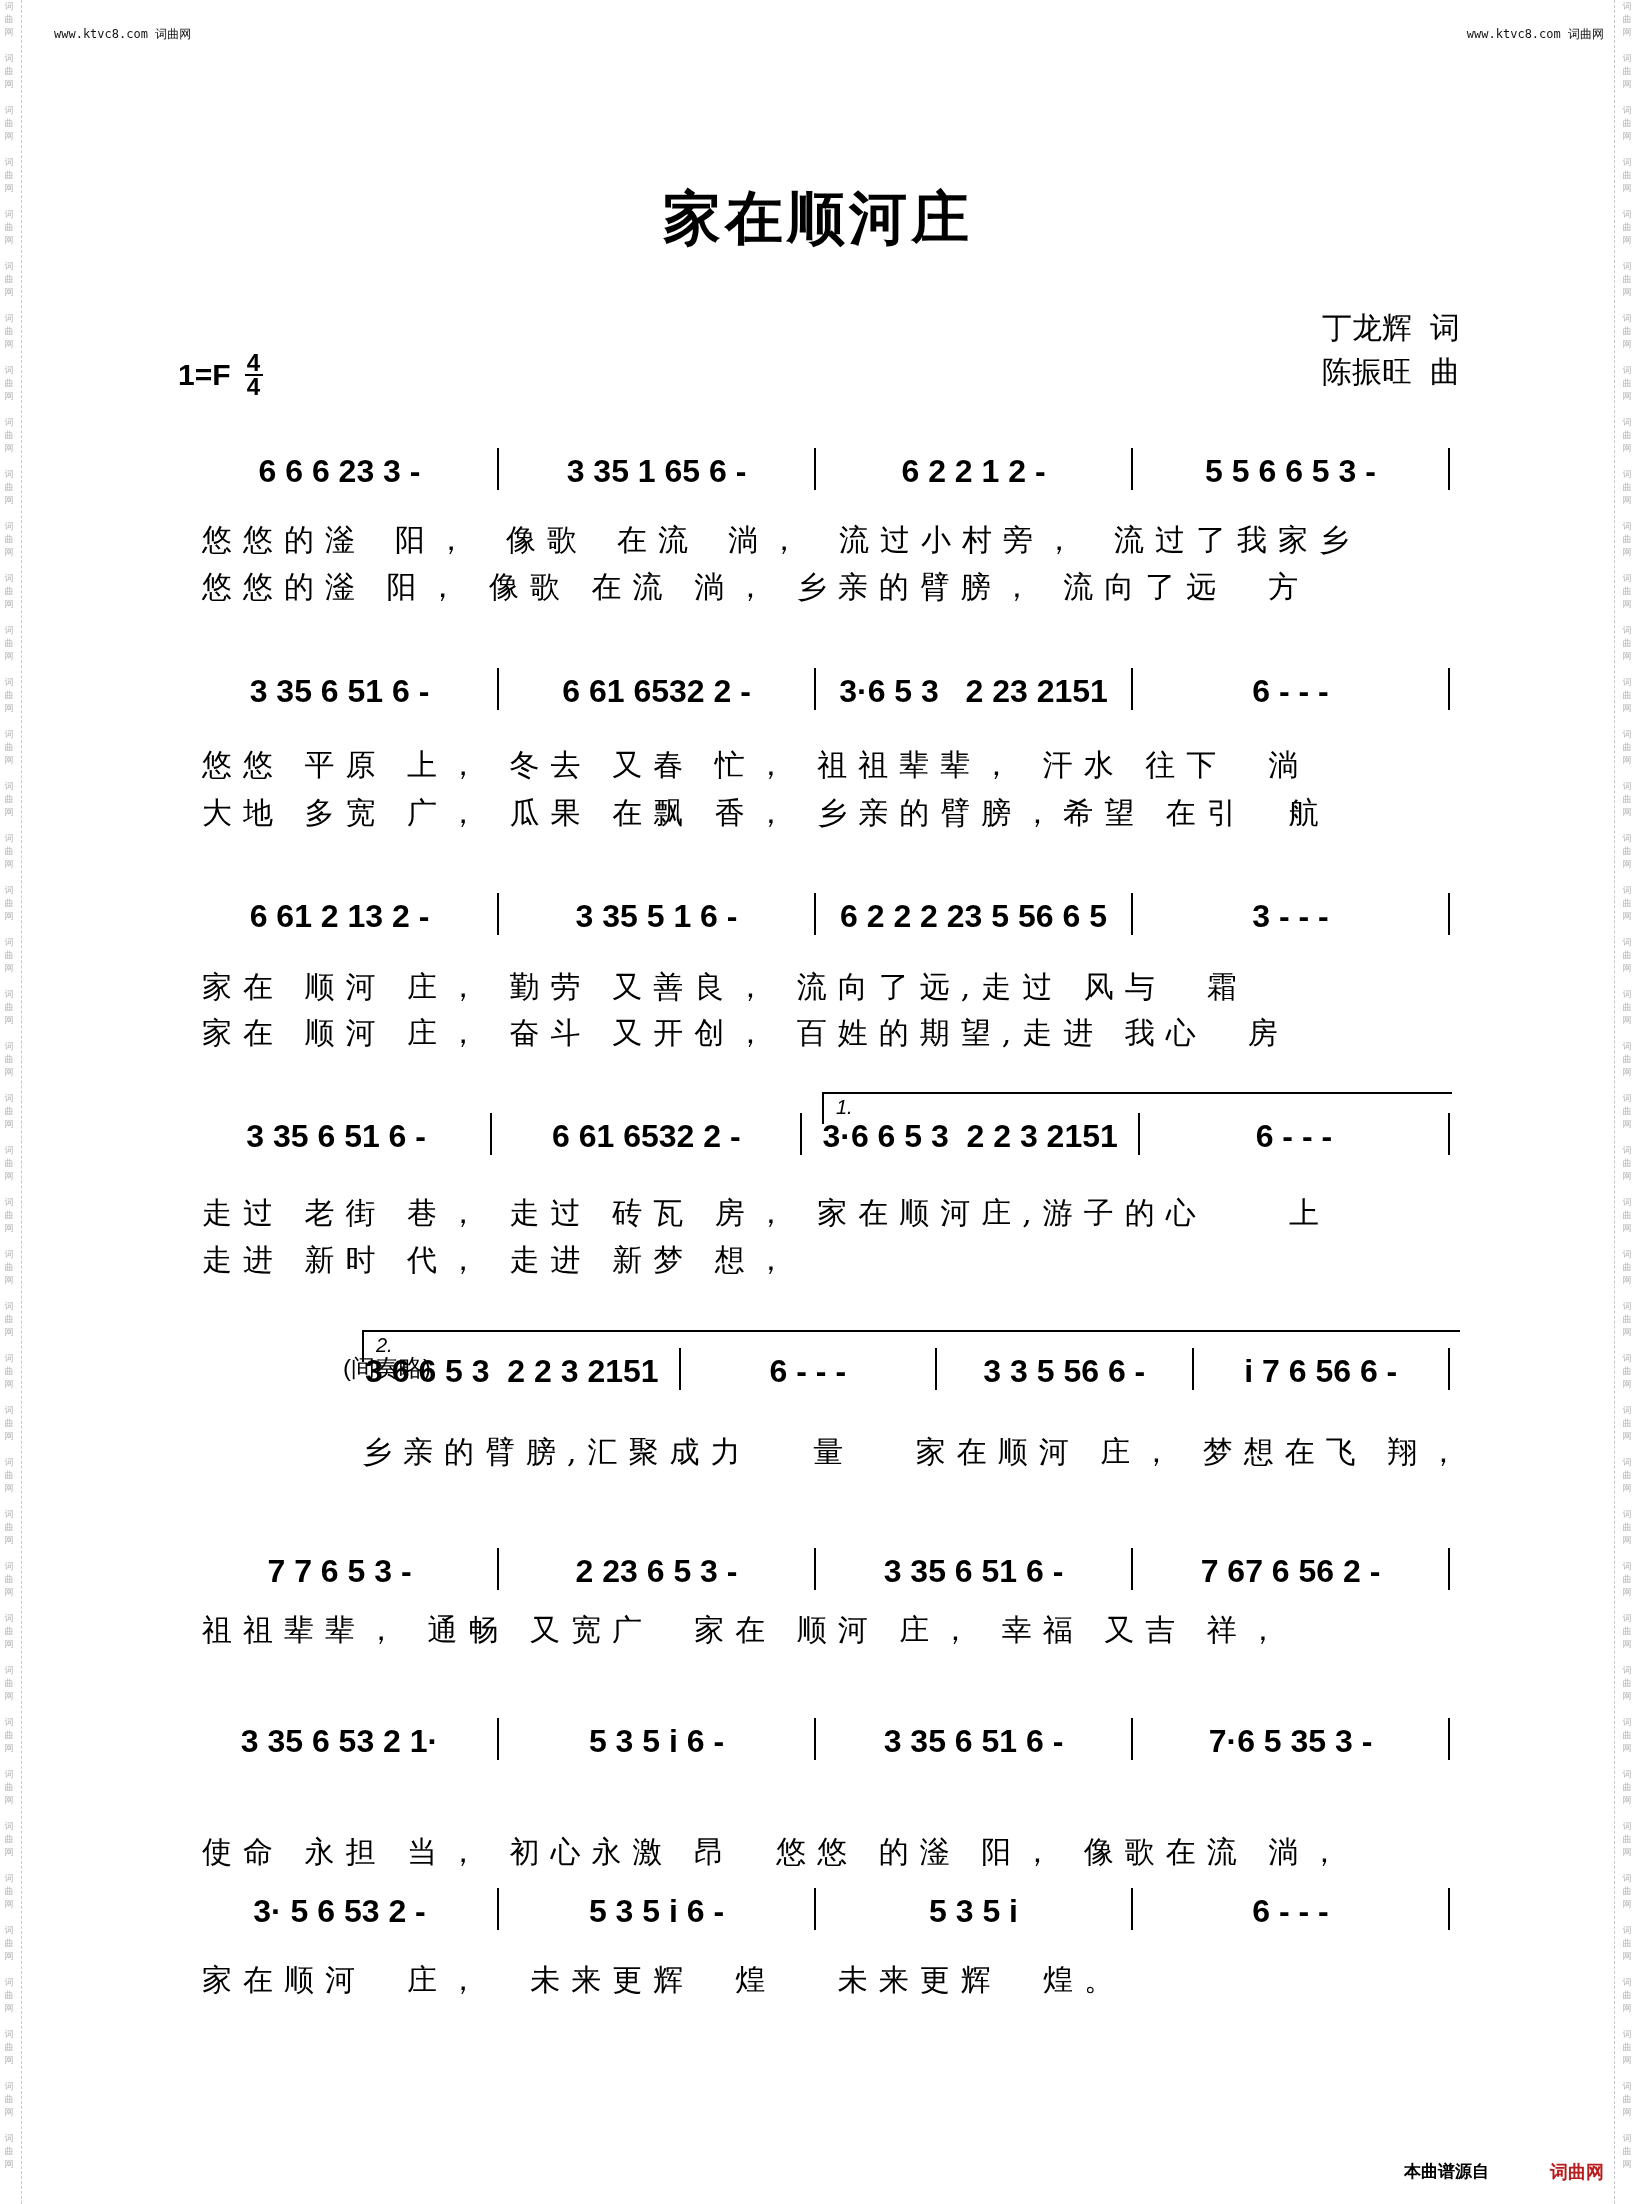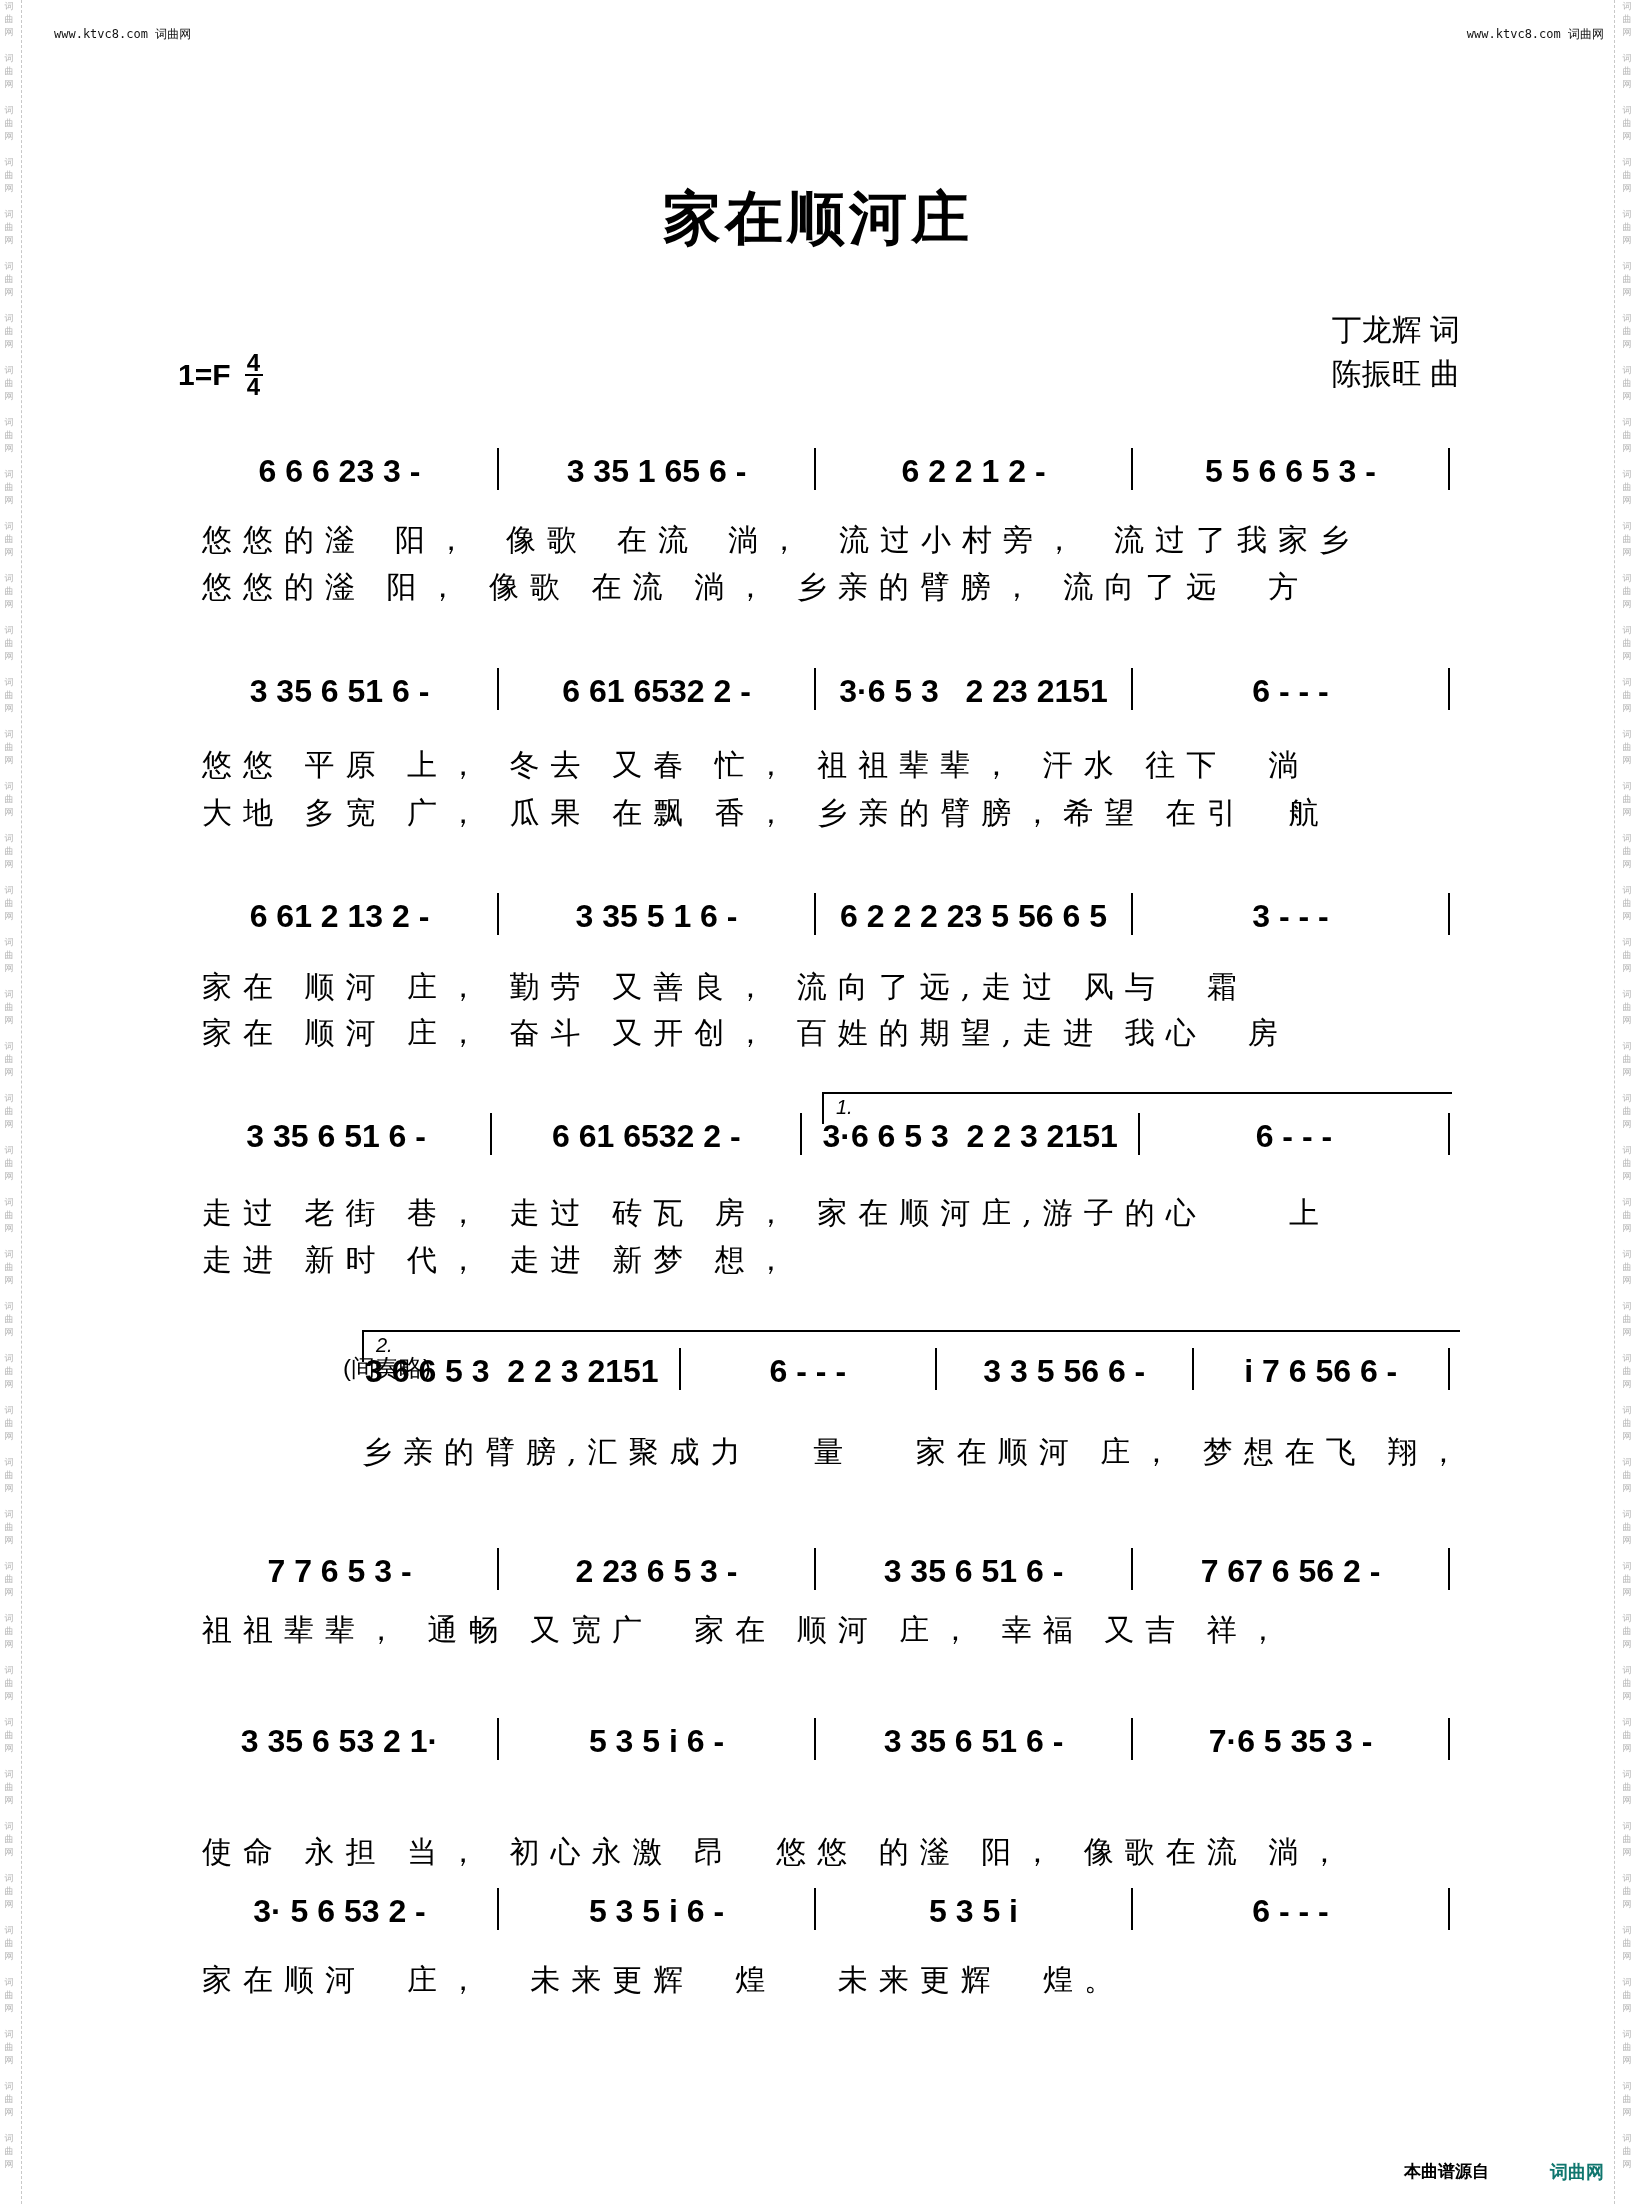--- a/index.html
+++ b/index.html
@@ -11,21 +11,21 @@
   .margin.right { right:2px; }
   .margin .cell { height:52px; }
   .dash { position:absolute; top:0; height:2204px; border-left:1px dashed #c8c8c8; }
   .dash.left { left:21px; }
   .dash.right { left:1614px; }
   .site { position:absolute; top:26px; font-family:"DejaVu Sans Mono", monospace; font-size:12px; color:#111; }
   .site.left { left:54px; }
   .site.right { right:32px; }
   .title { position:absolute; top:180px; left:0; width:1636px; text-align:center;
            font-family:"DejaVu Serif", serif; font-size:58px; font-weight:bold; letter-spacing:4px; }
-  .credits { position:absolute; top:308px; right:176px; font-family:Liberation Sans, sans-serif;
+  .credits { position:absolute; top:308px; right:176px; font-family:Liberation Mono, monospace;
              font-size:30px; line-height:44px; text-align:center; }
   .key { position:absolute; top:352px; left:178px; font-family:"Liberation Sans", sans-serif;
          font-weight:bold; font-size:30px; display:flex; align-items:center; }
   .frac { display:inline-flex; flex-direction:column; align-items:center; margin-left:14px;
           font-size:24px; line-height:22px; }
   .frac .bar { width:18px; border-top:2px solid #000; }
   .notes { position:absolute; left:202px; right:166px; height:60px;
            font-family:"Liberation Sans", sans-serif; font-weight:bold; font-size:32px; white-space:pre;
            display:flex; align-items:flex-end; }
   .notes .seg { display:inline-block; }
@@ -342,13 +342,13 @@
     <div class="lyric" style="top: 1432px; left: 362px;">乡亲的臂膀,汇聚成力   量   家在顺河 庄， 梦想在飞 翔，</div>
     <div class="notes" style="top: 1530px;"><span class="seg" style="flex: 1 1 0%; text-align: center;">7 7 6 5 3 -</span><span class="bar-line"></span><span class="seg" style="flex: 1 1 0%; text-align: center;">2 23 6 5 3 -</span><span class="bar-line"></span><span class="seg" style="flex: 1 1 0%; text-align: center;">3 35 6 51 6 -</span><span class="bar-line"></span><span class="seg" style="flex: 1 1 0%; text-align: center;">7 67 6 56 2 -</span><span class="bar-line"></span></div>
     <div class="lyric" style="top: 1610px;">祖祖辈辈， 通畅 又宽广  家在 顺河 庄， 幸福 又吉 祥，</div>
     <div class="notes" style="top: 1700px;"><span class="seg" style="flex: 1 1 0%; text-align: center;">3 35 6 53 2 1·</span><span class="bar-line"></span><span class="seg" style="flex: 1 1 0%; text-align: center;">5 3 5 i 6 -</span><span class="bar-line"></span><span class="seg" style="flex: 1 1 0%; text-align: center;">3 35 6 51 6 -</span><span class="bar-line"></span><span class="seg" style="flex: 1 1 0%; text-align: center;">7·6 5 35 3 -</span><span class="bar-line"></span></div>
     <div class="lyric" style="top: 1832px; text-align: right;">使命 永担 当， 初心永激 昂  悠悠 的滏 阳， 像歌在流 淌，</div>
     <div class="notes" style="top: 1870px;"><span class="seg" style="flex: 1 1 0%; text-align: center;">3· 5 6 53 2 -</span><span class="bar-line"></span><span class="seg" style="flex: 1 1 0%; text-align: center;">5 3 5 i 6 -</span><span class="bar-line"></span><span class="seg" style="flex: 1 1 0%; text-align: center;">5 3 5 i</span><span class="bar-line"></span><span class="seg" style="flex: 1 1 0%; text-align: center;">6 - - -</span><span class="bar-line"></span></div>
     <div class="lyric" style="top: 1960px;">家在顺河  庄，  未来更辉  煌   未来更辉  煌。</div>
   </div>
 
 <div class="footer-src">本曲谱源自</div>
-<div class="footer-brand" style="color: #0f766e;">词曲网</div>
+<div class="footer-brand" style="color: #b91c1c;">词曲网</div>
 
 </body></html>

